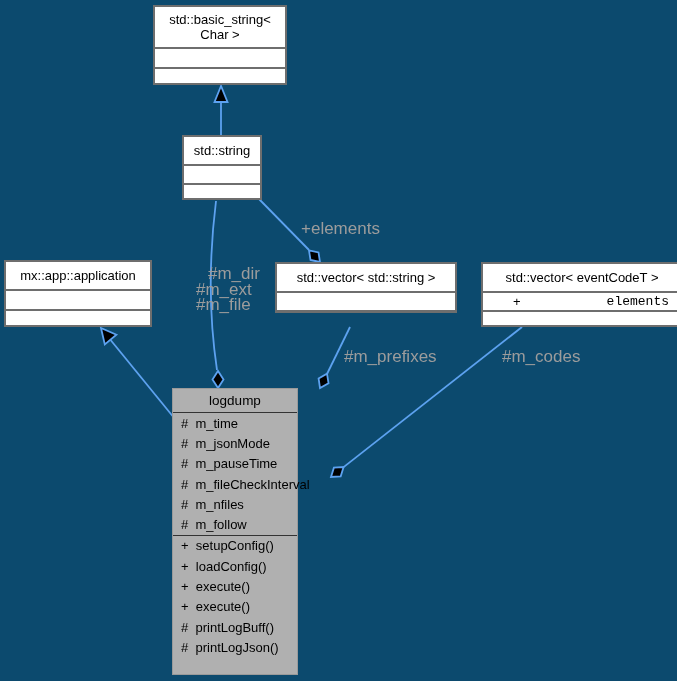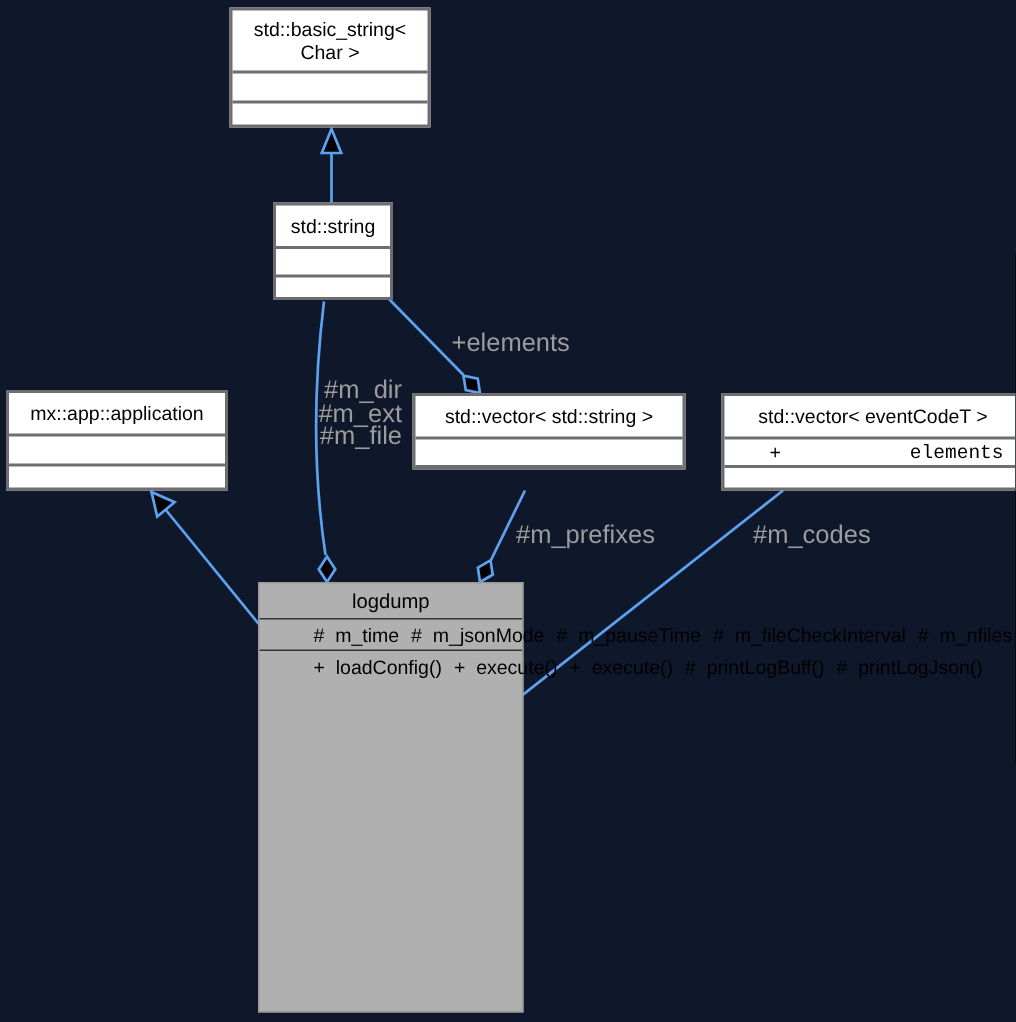--- a/index.html
+++ b/index.html
@@ -1,17 +1,17 @@
 <!DOCTYPE html>
 <html><head>
 <meta charset="utf-8">
 <style>
   html,body{margin:0;padding:0;background:#000;}
   #canvas{
-    position:relative;width:677px;height:681px;background:#0f172a;overflow:hidden;
+    position:relative;width:677px;height:681px;background:#0c4a6e;overflow:hidden;
     font-family:"Liberation Sans", sans-serif;
   }
   svg.edges{position:absolute;left:0;top:0;width:677px;height:681px;}
 
   
   .node{
     position:absolute;box-sizing:border-box;background:#ffffff;
     border:2px solid #6e6e6e;color:#000;display:flex;flex-direction:column;
   }
   .node .title{
@@ -38,35 +38,35 @@
 
   #node-vector-eventcode{left:481px;top:262px;width:202px;height:65px;}
   #node-vector-eventcode .title{height:27px;}
   #node-vector-eventcode .compartment{height:17px;}
   #node-vector-eventcode .attr-row{font-size:13px;display:block;}
   #node-vector-eventcode .attr-row .vis{position:absolute;left:30px;top:1px;}
   #node-vector-eventcode .attr-row .attr-name{position:absolute;left:0;right:12px;top:1px;text-align:right;font-family:Liberation Mono, monospace;}
 
   
   #node-logdump{
-    left:172px;top:388px;width:177px;height:287px;
+    left:172px;top:388px;width:126px;height:287px;
     background:#b0b0b0;border:1.5px solid #9a9a9a;
   }
   #node-logdump .title{height:23px;font-size:13.5px;}
-  #node-logdump .section{border-top:1.5px solid #333;display:flex;flex-direction:row;padding-left:28px;}
+  #node-logdump .section{border-top:1.5px solid #333;display:flex;flex-direction:column;}
   #node-logdump .member{
     height:20.3px;display:flex;align-items:center;
     font-size:13px;padding-left:8px;white-space:pre;
   }
 
   
   .elabel{
     position:absolute;color:#9c9c9c;font-size:17px;line-height:15.7px;white-space:nowrap;
   }
-  #label-dir-ext-file{left:196px;top:252px;width:72px;text-align:right;}
+  #label-dir-ext-file{left:196px;top:266px;width:72px;text-align:left;}
 </style>
 </head>
 <body>
 
 <div id="canvas">
 
   <svg class="edges" viewBox="0 0 677 681" fill="none" stroke="#5da2f0" stroke-width="1.8">
 
     <g>
       <path d="M221,135 L221,102"></path>
@@ -136,20 +136,21 @@
     <div class="title">logdump</div>
     <div class="section">
       <div class="member">#  m_time</div>
       <div class="member">#  m_jsonMode</div>
       <div class="member">#  m_pauseTime</div>
       <div class="member">#  m_fileCheckInterval</div>
       <div class="member">#  m_nfiles</div>
       <div class="member">#  m_follow</div>
     </div>
     <div class="section">
+      <div class="member">+  setupConfig()</div>
       <div class="member">+  loadConfig()</div>
       <div class="member">+  execute()</div>
       <div class="member">+  execute()</div>
       <div class="member">#  printLogBuff()</div>
       <div class="member">#  printLogJson()</div>
     </div>
   </div>
 
   <div class="elabel" style="left:301px;top:221px;">+elements</div>
 

